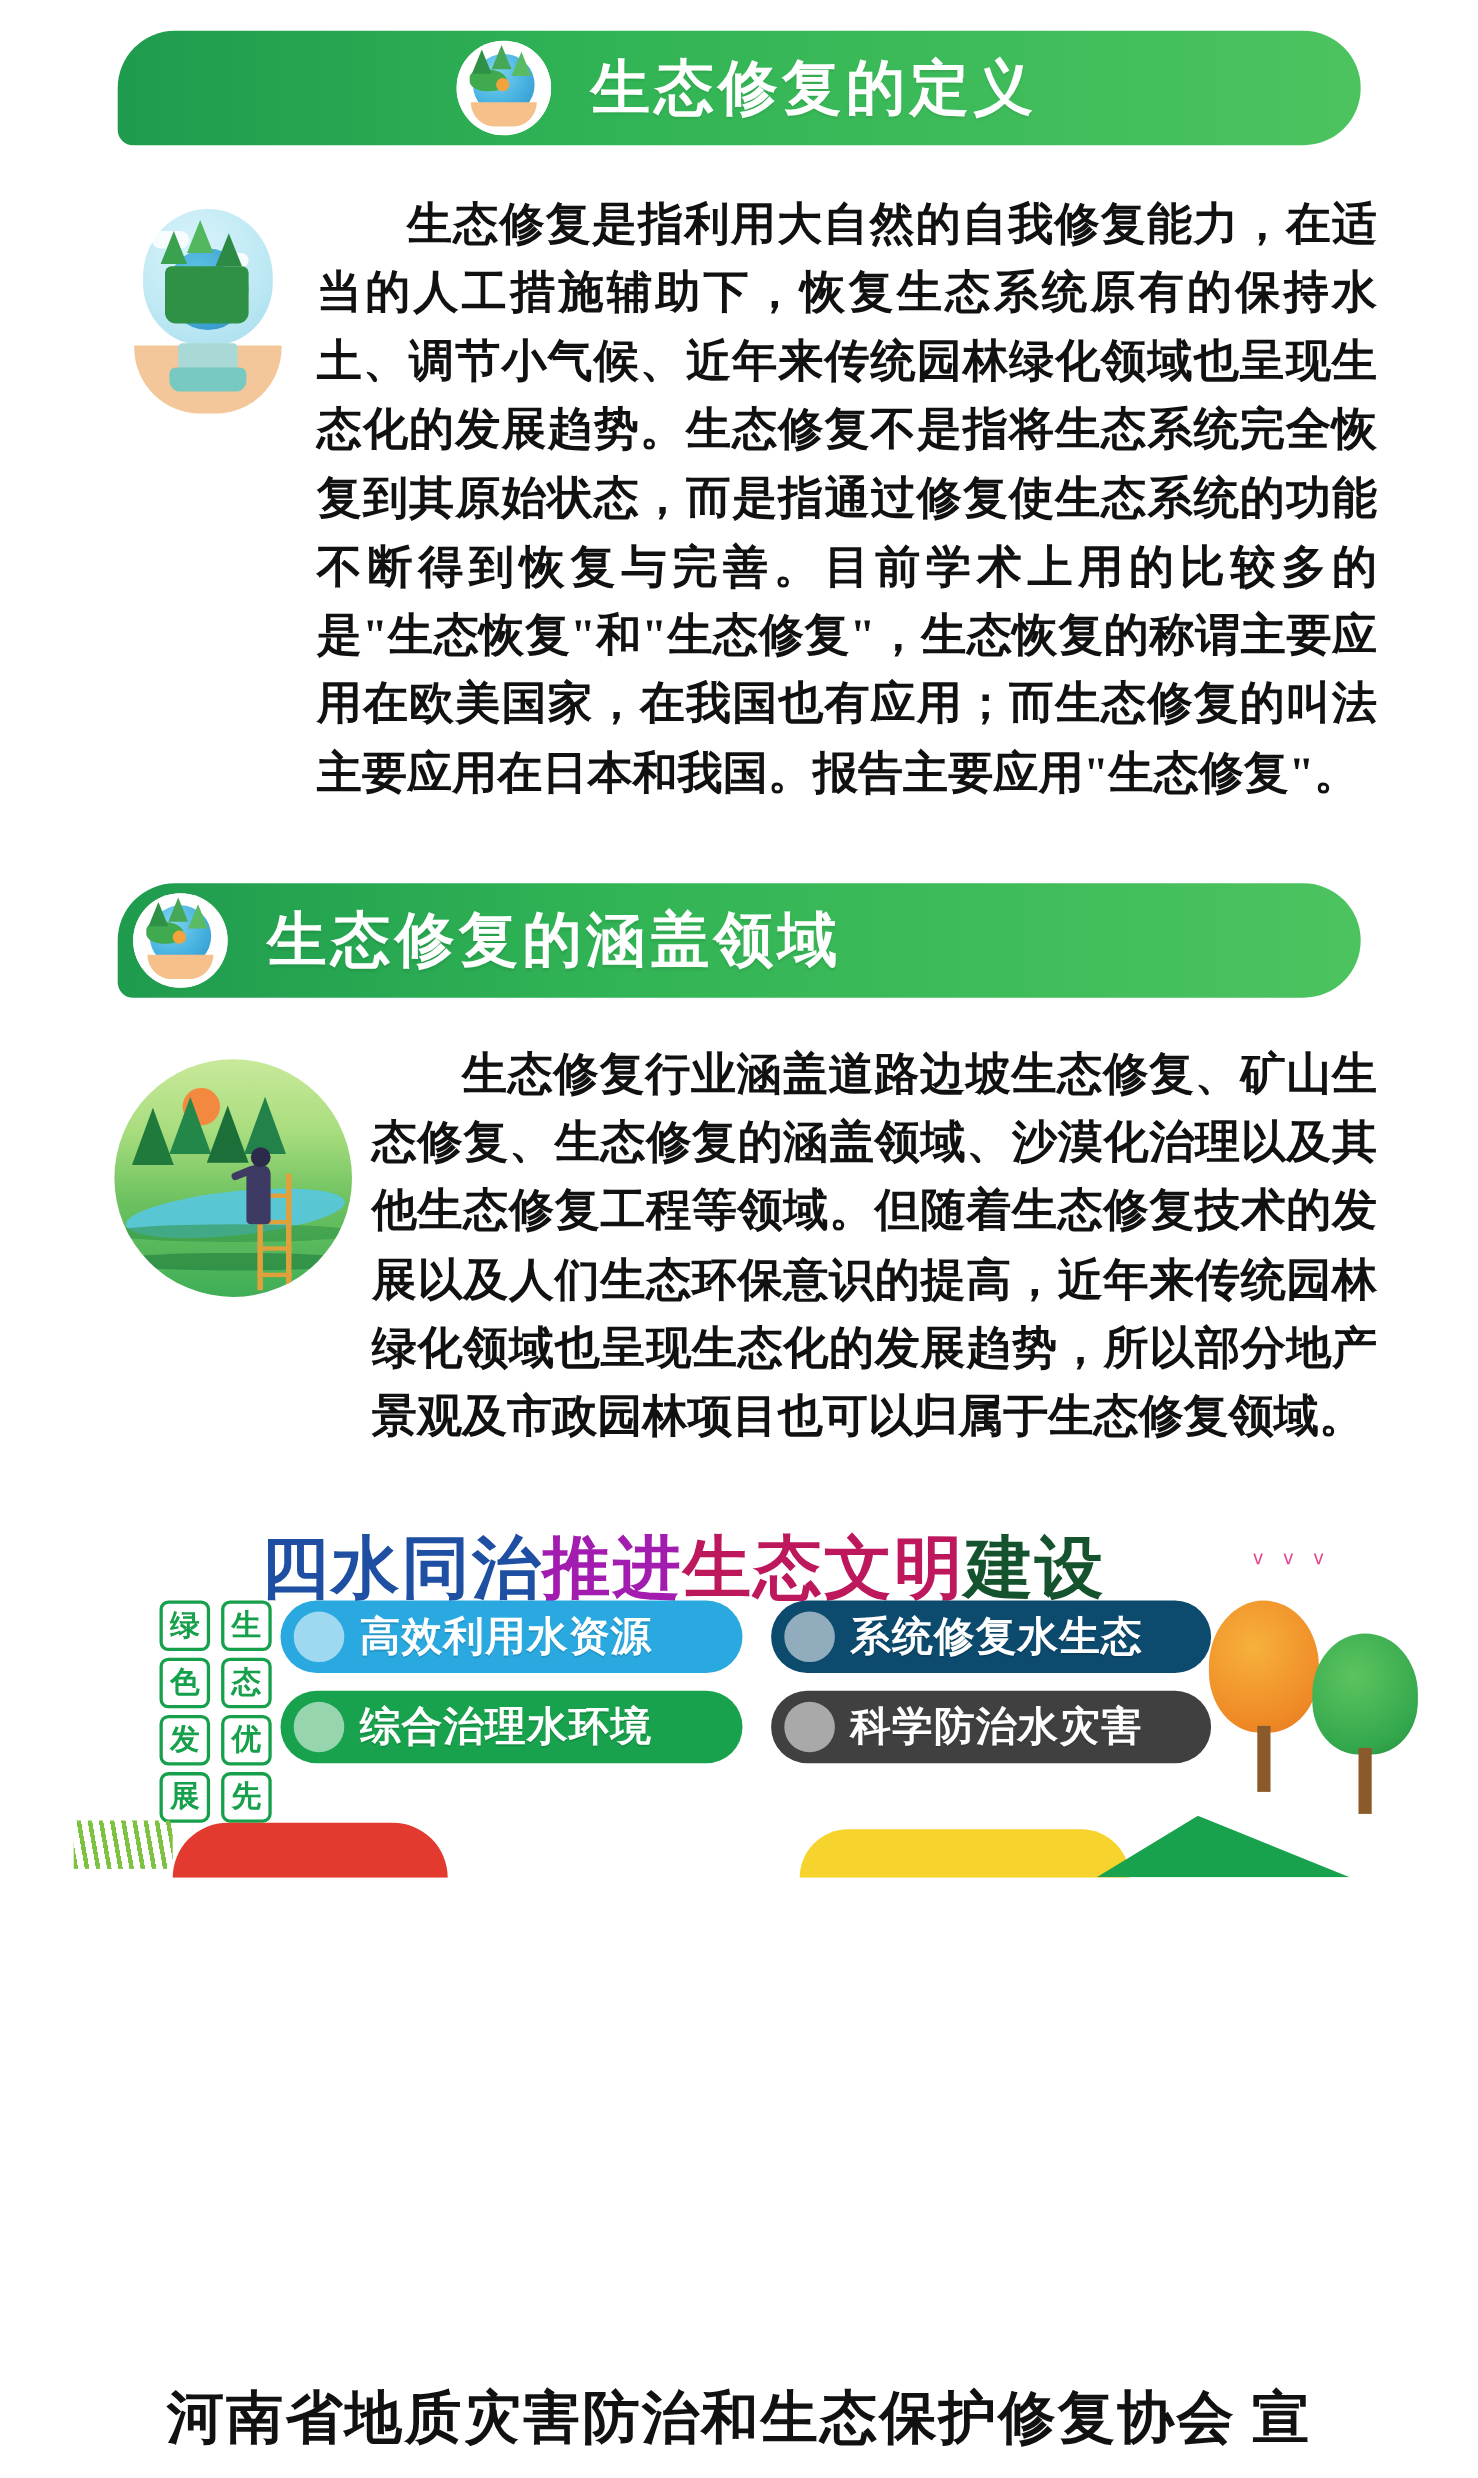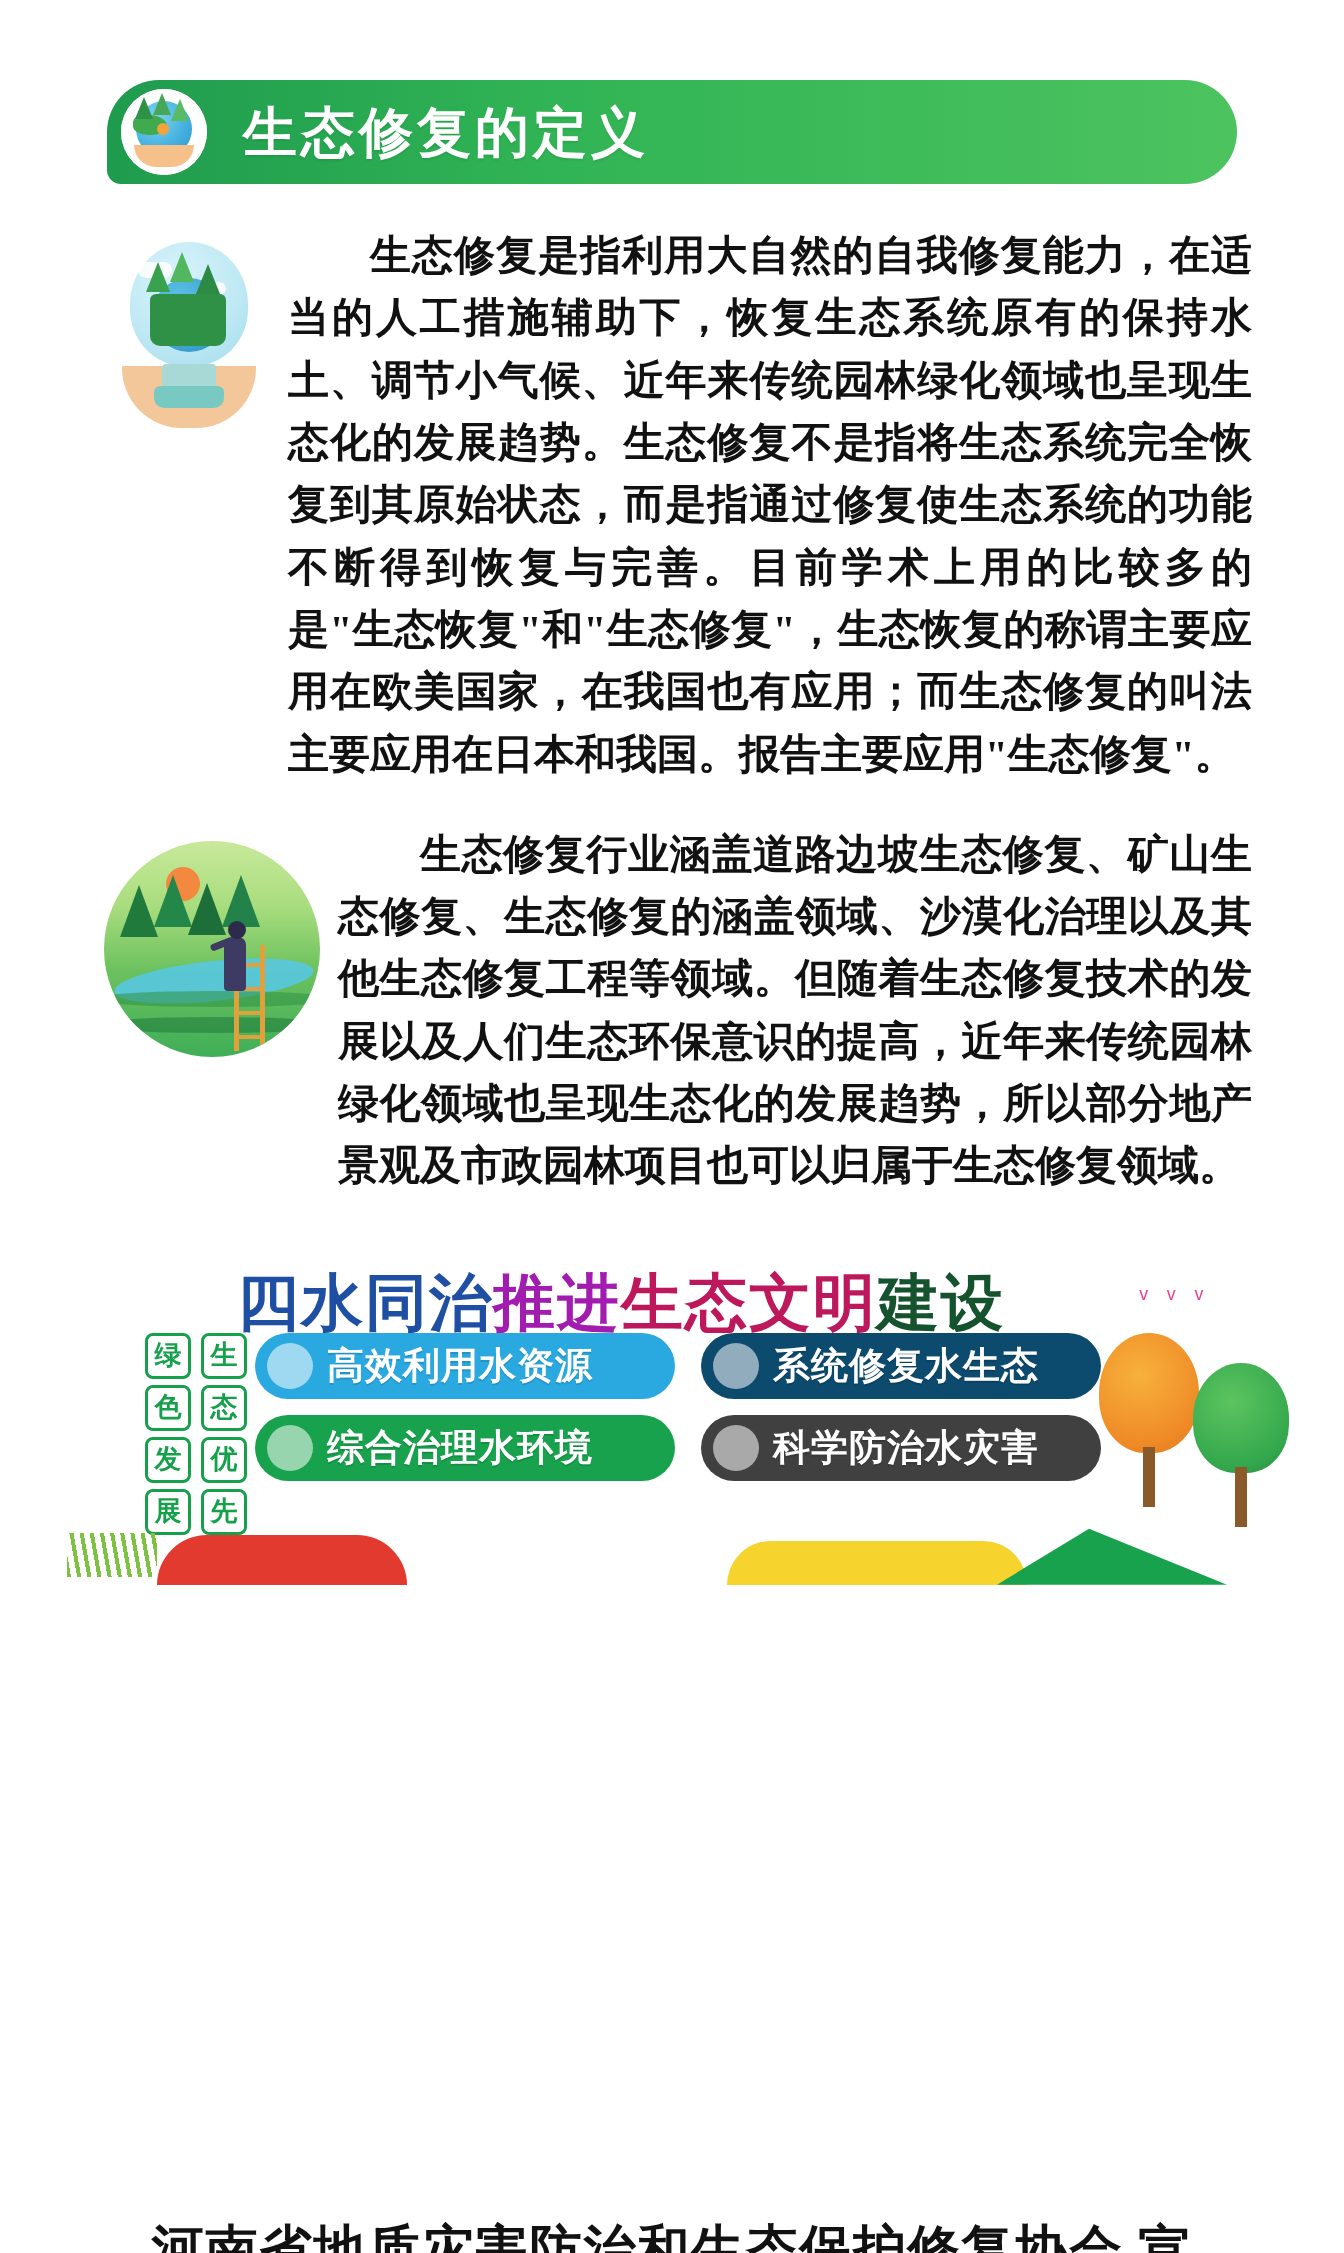--- a/index.html
+++ b/index.html
@@ -462,21 +462,21 @@
     color: #111111;
     letter-spacing: 2px;
     font-family: "Liberation Serif", "DejaVu Serif", serif;
   }
 </style>
 </head>
 <body>
 
 <div class="page">
 
-  <div class="section-header" style="margin-top:80px;">
+  <div class="section-header" style="margin-top:28px;justify-content:center;">
     <div class="badge">
       <div class="badge-globe"></div>
       <div class="badge-land"></div>
       <div class="badge-tree t1"></div>
       <div class="badge-tree t2"></div>
       <div class="badge-tree t3"></div>
       <div class="badge-figure"></div>
       <div class="badge-hands"></div>
     </div>
     <div class="title">生态修复的定义</div>
@@ -494,20 +494,32 @@
         <div class="bulb-tree a"></div>
         <div class="bulb-tree b"></div>
         <div class="bulb-tree c"></div>
         <div class="bulb-neck"></div>
         <div class="bulb-base"></div>
       </div>
     </div>
     <div class="body-text" id="sec1-text">生态修复是指利用大自然的自我修复能力，在适当的人工措施辅助下，恢复生态系统原有的保持水土、调节小气候、近年来传统园林绿化领域也呈现生态化的发展趋势。生态修复不是指将生态系统完全恢复到其原始状态，而是指通过修复使生态系统的功能不断得到恢复与完善。目前学术上用的比较多的是"生态恢复"和"生态修复"，生态恢复的称谓主要应用在欧美国家，在我国也有应用；而生态修复的叫法主要应用在日本和我国。报告主要应用"生态修复"。</div>
   </div>
 
+  <div class="section-header" id="sec2-header">
+    <div class="badge">
+      <div class="badge-globe"></div>
+      <div class="badge-land"></div>
+      <div class="badge-tree t1"></div>
+      <div class="badge-tree t2"></div>
+      <div class="badge-tree t3"></div>
+      <div class="badge-figure"></div>
+      <div class="badge-hands"></div>
+    </div>
+    <div class="title">生态修复的涵盖领域</div>
+  </div>
 
   <div class="block" id="sec2-wrap">
     <div id="sec2-illo">
       <div class="forest">
         <div class="forest-sun"></div>
         <div class="forest-tree f1"></div>
         <div class="forest-tree f2"></div>
         <div class="forest-tree f3"></div>
         <div class="forest-tree f4"></div>
         <div class="forest-river"></div>

